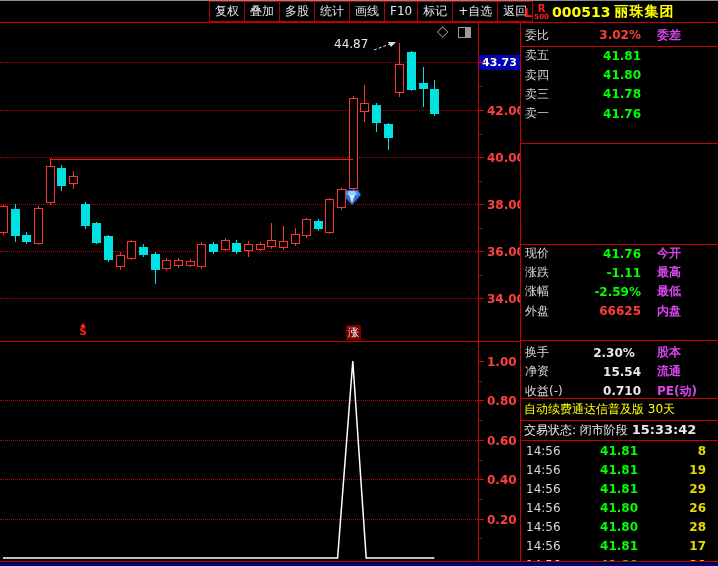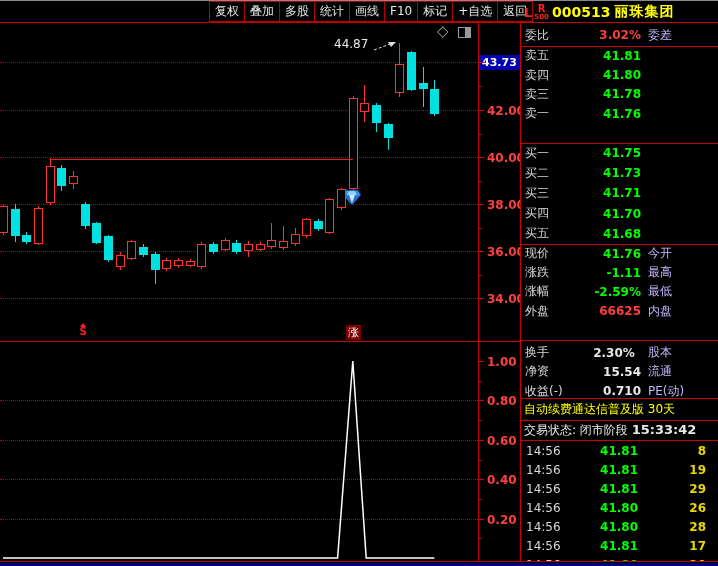--- a/index.html
+++ b/index.html
@@ -43,21 +43,21 @@
   #diamond{left:437px;top:24px;color:#9a9a9a;font-size:15px;line-height:15px;}
   #panelic{left:458px;top:27px;width:13px;height:11px;border:1px solid #9a9a9a;box-sizing:border-box;}
   #panelic .fill{position:absolute;right:0;top:0;width:5px;height:9px;background:#9a9a9a;}
   
   #panel{left:521px;top:23px;width:197px;height:539px;overflow:hidden;font-size:12px;}
   .pdiv{position:absolute;left:0;width:197px;height:1px;background:#c80000;}
   .sec{position:absolute;left:0;width:197px;}
   .prow{display:flex;align-items:center;}
   .lbl{width:62px;padding-left:4px;color:#d8d8d8;white-space:nowrap;overflow:hidden;}
   .val{width:54px;text-align:right;font-weight:bold;white-space:nowrap;}
-  .lbl2{margin-left:7px;color:#c4b5fd;white-space:nowrap;}
+  .lbl2{margin-left:16px;color:#d946ef;white-space:nowrap;font-weight:bold;}
   .trow{display:flex;align-items:center;height:19px;}
   .time{width:46px;padding-left:5px;color:#d8d8d8;}
   .tprice{width:66px;text-align:right;font-weight:bold;color:#00ff00;}
   .tvol{flex:1;text-align:right;padding-right:12px;font-weight:bold;color:#e8d800;}
   #notice{color:#ffff00;font-size:12px;line-height:22px;padding-left:3px;white-space:nowrap;overflow:hidden;}
   #status{color:#e8e8e8;font-size:12px;line-height:20px;padding-left:3px;white-space:nowrap;overflow:hidden;}
   #status b{font-size:13px;}
   svg{position:absolute;left:0;top:0;pointer-events:none;}
 </style>
 </head>
@@ -254,42 +254,20 @@
         </div>
         <div class="prow" style="height: 19.4px;">
           <div class="lbl">卖三</div>
           <div class="val" style="color: rgb(0, 255, 0);">41.78</div>
         </div>
         <div class="prow" style="height: 19.4px;">
           <div class="lbl">卖一</div>
           <div class="val" style="color: rgb(0, 255, 0);">41.76</div>
         </div>
       </div>
-    <div class="sec" id="buys" style="top:120px;">
-        <div class="prow" style="height: 20.2px;">
-          <div class="lbl">买一</div>
-          <div class="val" style="color: rgb(0, 255, 0);">41.75</div>
-        </div>
-        <div class="prow" style="height: 20.2px;">
-          <div class="lbl">买二</div>
-          <div class="val" style="color: rgb(0, 255, 0);">41.73</div>
-        </div>
-        <div class="prow" style="height: 20.2px;">
-          <div class="lbl">买三</div>
-          <div class="val" style="color: rgb(0, 255, 0);">41.71</div>
-        </div>
-        <div class="prow" style="height: 20.2px;">
-          <div class="lbl">买四</div>
-          <div class="val" style="color: rgb(0, 255, 0);">41.70</div>
-        </div>
-        <div class="prow" style="height: 20.2px;">
-          <div class="lbl">买五</div>
-          <div class="val" style="color: rgb(0, 255, 0);">41.68</div>
-        </div>
-      </div>
     <div class="sec" id="stats" style="top:221px;">
         <div class="prow" style="height: 19.2px;">
           <div class="lbl">现价</div>
           <div class="val" style="color: rgb(0, 255, 0);">41.76</div>
           <div class="lbl2">今开</div>
         </div>
         <div class="prow" style="height: 19.2px;">
           <div class="lbl">涨跌</div>
           <div class="val" style="color: rgb(0, 255, 0);">-1.11</div>
           <div class="lbl2">最高</div>

